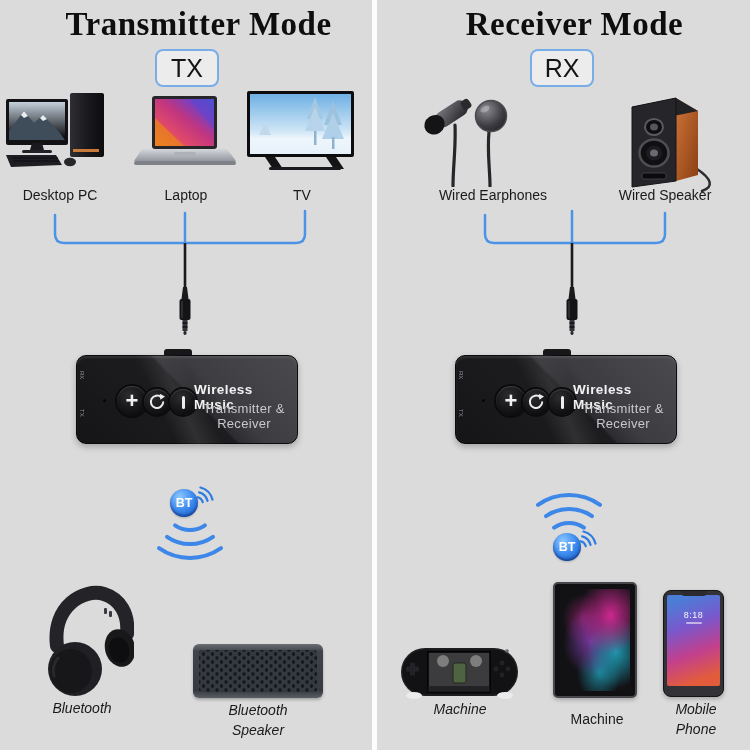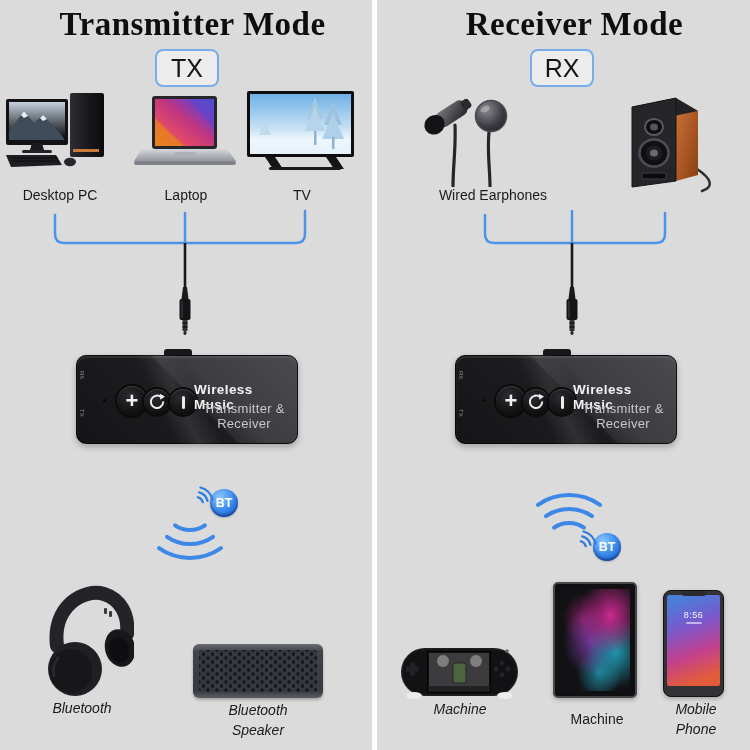--- a/index.html
+++ b/index.html
@@ -36,21 +36,21 @@
   .dev-brand{position:absolute;left:118px;top:27px;width:100px;text-align:left;
              font-size:13.5px;font-weight:bold;color:#f2f2f2;letter-spacing:.4px;}
   .dev-sub{position:absolute;left:118px;top:46px;width:100px;text-align:center;
            font-size:13px;color:#c9c9cc;letter-spacing:.3px;}
   .dev-side{position:absolute;left:1px;width:10px;font-size:6px;color:#90909a;transform:rotate(90deg);}
   .dev-mic{position:absolute;left:27px;top:44px;width:3px;height:3px;border-radius:50%;background:#050506;}
   
   .bt-badge{width:28px;height:28px;border-radius:50%;text-align:center;line-height:28px;
     font-size:12.5px;font-weight:bold;color:#fff;
     background:radial-gradient(circle at 35% 28%,#8cc6ff 0%,#3d8cf0 48%,#1252bd 100%);
-    box-shadow:inset 0 -2px 3px rgba(0,20,80,.5), 0 1px 2px rgba(0,0,0,.2);margin-left:40px;}
+    box-shadow:inset 0 -2px 3px rgba(0,20,80,.5), 0 1px 2px rgba(0,0,0,.2);}
   
   .bt-speaker{width:130px;height:54px;border-radius:6px;
     background:linear-gradient(180deg,#6a6e73 0%,#40444a 14%,#363a40 86%,#5a5e63 100%);
     box-shadow:0 2px 3px rgba(0,0,0,.25);}
   .bt-speaker .grille{position:absolute;left:6px;right:6px;top:6px;bottom:6px;border-radius:3px;background-color:#343940;
     background-image:radial-gradient(circle,rgba(0,0,0,.6) 1.6px,transparent 1.9px),
                      radial-gradient(circle,rgba(0,0,0,.6) 1.6px,transparent 1.9px);
     background-size:9px 8px,9px 8px;background-position:0 0,4.5px 4px;}
   
   .tablet{width:80px;height:112px;background:#101013;border:2px solid #47474b;border-radius:5px;box-shadow:0 2px 4px rgba(0,0,0,.25);}
@@ -72,21 +72,21 @@
   .phone .clocksub{position:absolute;left:50%;transform:translateX(-50%);top:27px;width:16px;height:2px;
     background:rgba(255,255,255,.55);border-radius:1px;}
 </style>
 </head>
 <body>
 
 <div id="canvas">
 
   <div class="abs divider"></div>
 
-  <div class="abs mode-title" style="left:6px;">Transmitter Mode</div>
+  <div class="abs mode-title" style="left:12px;">Transmitter Mode</div>
   <div class="abs mode-badge" style="left:155px;">TX</div>
 
   <svg class="abs" style="left:4px;top:91px;" width="112" height="82" viewBox="0 0 112 82">
     <defs>
       <linearGradient id="dpc-scr" x1="0" y1="0" x2="0" y2="1">
         <stop offset="0" stop-color="#c3d0dd"></stop>
           <stop offset="1" stop-color="#76markdown"></stop>
         <stop offset="1" stop-color="#7689a0"></stop>
       </linearGradient>
       <linearGradient id="dpc-tw" x1="0" y1="0" x2="1" y2="0">
@@ -265,20 +265,21 @@
     <polygon points="8,16 52,7 52,90 8,96" fill="#26262a" stroke="#151517" stroke-width="1"></polygon>
     <ellipse cx="30" cy="36" rx="9" ry="8" fill="#0f0f11" stroke="#5a5a60" stroke-width="2"></ellipse>
     <ellipse cx="30" cy="36" rx="4" ry="3.5" fill="#55555c"></ellipse>
     <ellipse cx="30" cy="62" rx="14.5" ry="13.5" fill="#101013" stroke="#4e4e55" stroke-width="2.5"></ellipse>
     <ellipse cx="30" cy="62" rx="8" ry="7.5" fill="#1d1d21"></ellipse>
     <ellipse cx="30" cy="62" rx="4" ry="3.5" fill="#6a6a72"></ellipse>
     <rect x="18" y="82" width="24" height="6" rx="2" fill="#0b0b0d" stroke="#3c3c42" stroke-width="1"></rect>
   </svg>
 
   <div class="abs lbl" style="left:413px;top:185px;width:160px;">Wired Earphones</div>
+  <div class="abs lbl" style="left:585px;top:185px;width:160px;">Wired Speaker</div>
 
   <svg class="abs" style="left:480px;top:207px;" width="200" height="38" viewBox="0 0 200 38">
     <path d="M5,8 V27 Q5,36 14,36 H176 Q185,36 185,27 V6 M92,4 V36" fill="none" stroke="#4a93e6" stroke-width="2.5" stroke-linecap="round"></path>
   </svg>
 
   <svg class="abs" style="left:555px;top:243px;" width="34" height="95" viewBox="0 0 34 95">
     <line x1="17" y1="0" x2="17" y2="48" stroke="#1a1a1c" stroke-width="2.6"></line>
     <polygon points="15,44 19,44 20.5,56 13.5,56" fill="#1a1a1c"></polygon>
     <rect x="11.5" y="56" width="11" height="21" rx="2" fill="#141416"></rect>
     <rect x="13" y="58" width="2" height="17" fill="#2d2d31"></rect>
@@ -339,21 +340,21 @@
     <span class="ln">Machine</span>
   </div>
 
   <div class="abs tablet" style="left:553px;top:582px;">
     <div class="scr"></div>
   </div>
   <div class="abs lbl" style="left:547px;top:709px;width:100px;">Machine</div>
 
   <div class="abs phone" style="left:663px;top:590px;">
     <div class="scr">
-      <div class="clock">8:56</div>
+      <div class="clock">8:18</div>
       <div class="clocksub"></div>
     </div>
     <div class="notch"></div>
   </div>
   <div class="abs lbl" style="left:648px;top:699px;width:96px;">
     <span class="ln">Mobile</span>
     <span class="ln">Phone</span>
   </div>
 
 </div>

